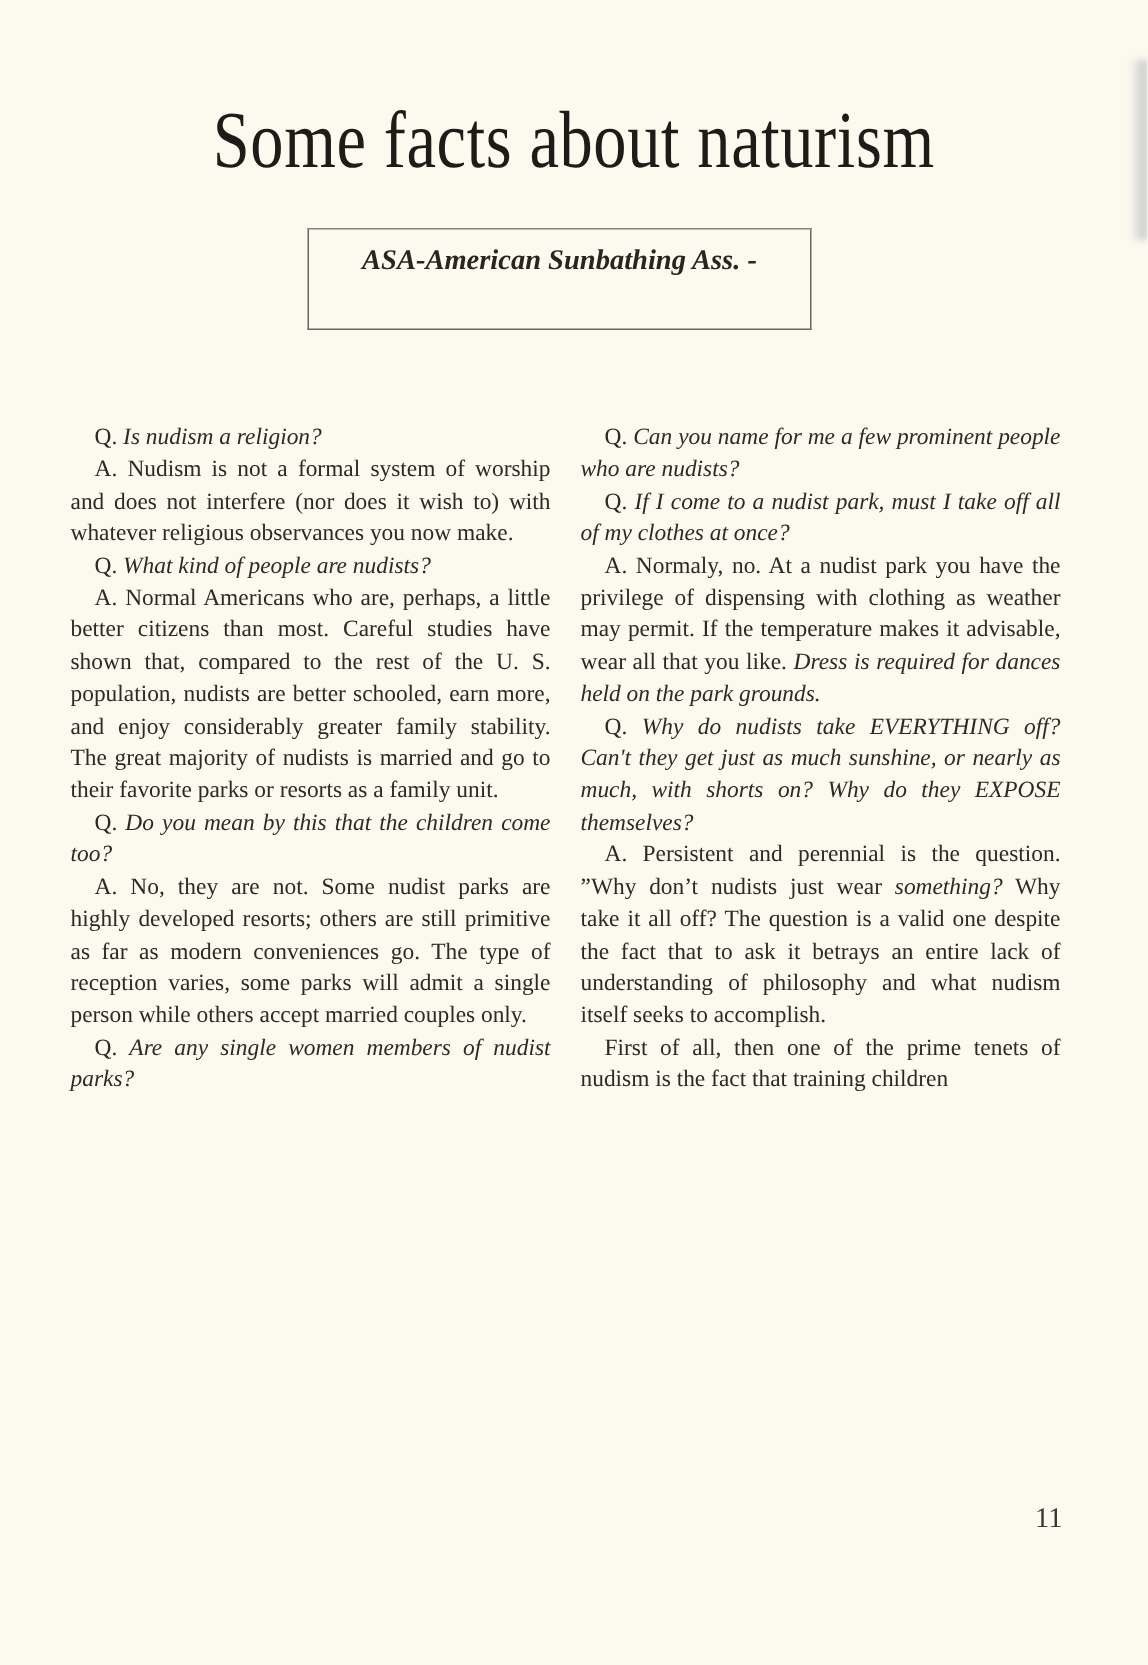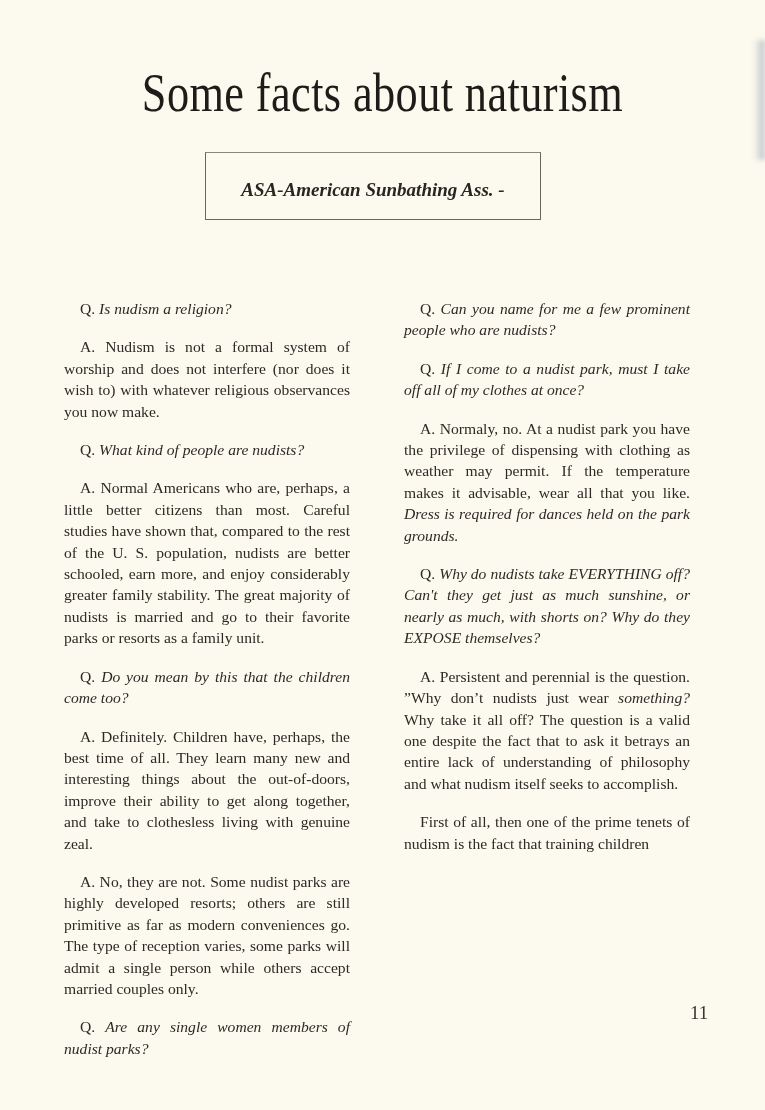--- a/index.html
+++ b/index.html
@@ -45,39 +45,39 @@
       width: 336px;
       height: 68px;
       border: 1px solid #6b6560;
       border-top-color: #8a857f;
       box-sizing: border-box;
       text-align: center;
       font-style: italic;
       font-weight: bold;
       font-size: 19px;
       line-height: 24px;
-      padding-top: 25px;
+      padding-top: 9px;
       color: #2a2522;
     }
     .subtitle-box span {
       display: block;
     }
     .col {
       position: absolute;
       top: 281px;
       width: 320px;
       font-size: 15.6px;
       line-height: 21.4px;
       text-align: justify;
       color: #2e2925;
     }
     .col-left { left: 47px; }
     .col-right { left: 387px; }
     .para {
-      margin: 17px;
+      margin: 0;
       text-indent: 16px;
     }
     .q-prefix { font-style: normal; }
     .q-text { font-style: italic; }
     .em { font-style: italic; }
     .page-number {
       position: absolute;
       left: 690px;
       top: 1002px;
       font-size: 19px;
@@ -94,21 +94,20 @@
 <div class="subtitle-box">
   <span>ASA-American Sunbathing Ass. -</span>
 </div>
 
 <div class="col col-left">
   <p class="para"><span class="q-prefix">Q.</span> <span class="q-text">Is nudism a religion?</span></p>
   <p class="para">A. Nudism is not a formal system of worship and does not interfere (nor does it wish to) with whatever religious observances you now make.</p>
   <p class="para"><span class="q-prefix">Q.</span> <span class="q-text">What kind of people are nudists?</span></p>
   <p class="para">A. Normal Americans who are, perhaps, a little better citizens than most. Careful studies have shown that, compared to the rest of the U. S. population, nudists are better schooled, earn more, and enjoy considerably greater family stability. The great majority of nudists is married and go to their favorite parks or resorts as a family unit.</p>
   <p class="para"><span class="q-prefix">Q.</span> <span class="q-text">Do you mean by this that the children come too?</span></p>
-  <p class="para">A. Definitely. Children have, perhaps, the best time of all. They learn many new and interesting things about the out-of-doors, improve their ability to get along together, and take to clothesless living with genuine zeal.</p>
   <p class="para">A. No, they are not. Some nudist parks are highly developed resorts; others are still primitive as far as modern conveniences go.  The type of reception varies, some parks will admit a single person while others accept married couples only.</p>
   <p class="para"><span class="q-prefix">Q.</span> <span class="q-text">Are any single women members of nudist parks?</span></p>
 </div>
 
 <div class="col col-right">
   <p class="para"><span class="q-prefix">Q.</span> <span class="q-text">Can you name for me a few prominent people who are nudists?</span></p>
   <p class="para"><span class="q-prefix">Q.</span> <span class="q-text">If I come to a nudist park, must I take off all of my clothes at once?</span></p>
   <p class="para"><span>A. Normaly, no. At a nudist park you have the privilege of dispensing with clothing as weather may permit. If the temperature makes it advisable, wear all that you like.</span> <span class="em">Dress is required for dances held on the park grounds.</span></p>
   <p class="para"><span class="q-prefix">Q.</span> <span class="q-text">Why do nudists take EVERYTHING off? Can't they get just as much sunshine, or nearly as much, with shorts on? Why do they EXPOSE themselves?</span></p>
   <p class="para"><span>A. Persistent and perennial is the question.  ”Why don’t nudists just wear</span> <span class="em">something?</span><span> Why take it all off?  The question is a valid one despite the fact that to ask it betrays an entire lack of understanding of philosophy and what nudism itself seeks to accomplish.</span></p>

